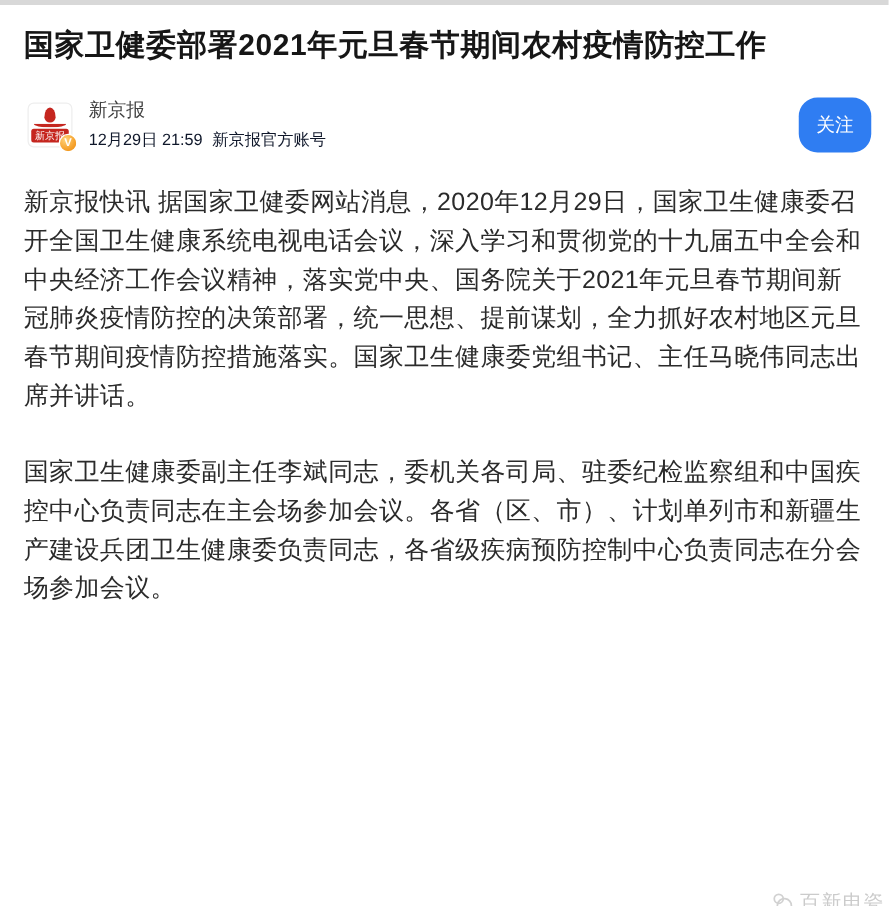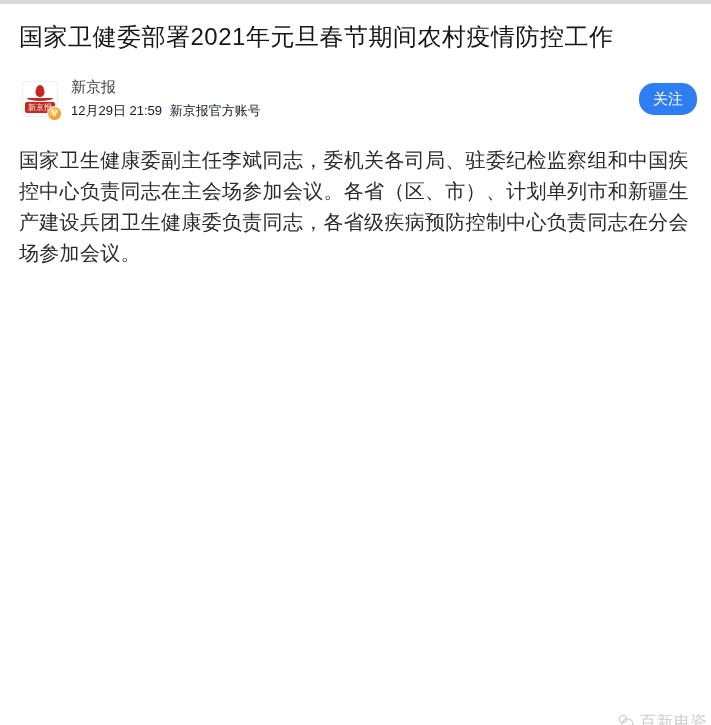--- a/index.html
+++ b/index.html
@@ -10,21 +10,21 @@
     overflow: hidden;
     position: relative;
   }
   .top-bar {
     width: 100%; height: 4px;
     background: #d8d8d8;
   }
   .page-title {
     margin: 17px 19px 0 19px;
     font-size: 24px;
-    font-weight: normal;
+    font-weight: bold;
     color: #161616;
     line-height: 1.35;
     letter-spacing: 0.5px;
   }
   .author-row {
     margin: 25px 14px 0 22px;
     display: flex;
     align-items: center;
   }
   .avatar {
@@ -84,21 +84,21 @@
     cursor: pointer;
   }
   .author-meta {
     margin-top: 5px;
     font-size: 13px;
     color: #0f172a;
   }
   .author-meta span { margin-right: 4px; }
   .follow-btn {
     margin-left: auto;
-    width: 58px; height: 32px;
+    width: 58px; height: 44px;
     border: none;
     border-radius: 15px;
     background: #2f7df2;
     color: #ffffff;
     font-size: 15px;
     font-family: inherit;
     cursor: pointer;
     display: flex;
     align-items: center;
     justify-content: center;
@@ -144,20 +144,21 @@
     <div class="author-name">新京报</div>
     <div class="author-meta">
       <span>12月29日 21:59</span>
       <span>新京报官方账号</span>
     </div>
   </div>
   <button class="follow-btn">关注</button>
 </div>
 
 <div class="article-body">
+  <p>新京报快讯 据国家卫健委网站消息，2020年12月29日，国家卫生健康委召开全国卫生健康系统电视电话会议，深入学习和贯彻党的十九届五中全会和中央经济工作会议精神，落实党中央、国务院关于2021年元旦春节期间新冠肺炎疫情防控的决策部署，统一思想、提前谋划，全力抓好农村地区元旦春节期间疫情防控措施落实。国家卫生健康委党组书记、主任马晓伟同志出席并讲话。</p>
   <p>国家卫生健康委副主任李斌同志，委机关各司局、驻委纪检监察组和中国疾控中心负责同志在主会场参加会议。各省（区、市）、计划单列市和新疆生产建设兵团卫生健康委负责同志，各省级疾病预防控制中心负责同志在分会场参加会议。</p>
 </div>
 
 <div class="watermark">
   <span class="wm-icon">
     <svg width="19" height="19" viewBox="0 0 19 19">
       <circle cx="7" cy="6" r="3.6" fill="none" stroke="#cccccc" stroke-width="1.4"></circle>
       <circle cx="11.5" cy="11.5" r="5.6" fill="none" stroke="#cccccc" stroke-width="1.4" stroke-dasharray="26 9" transform="rotate(140 11.5 11.5)"></circle>
     </svg>
   </span>

